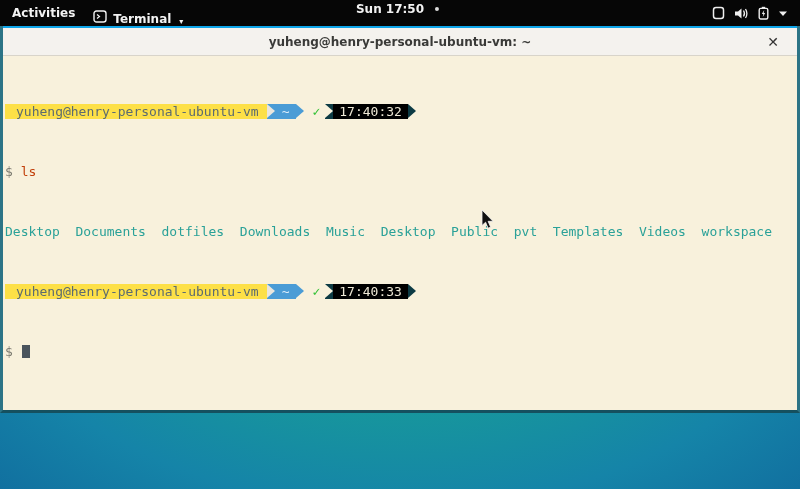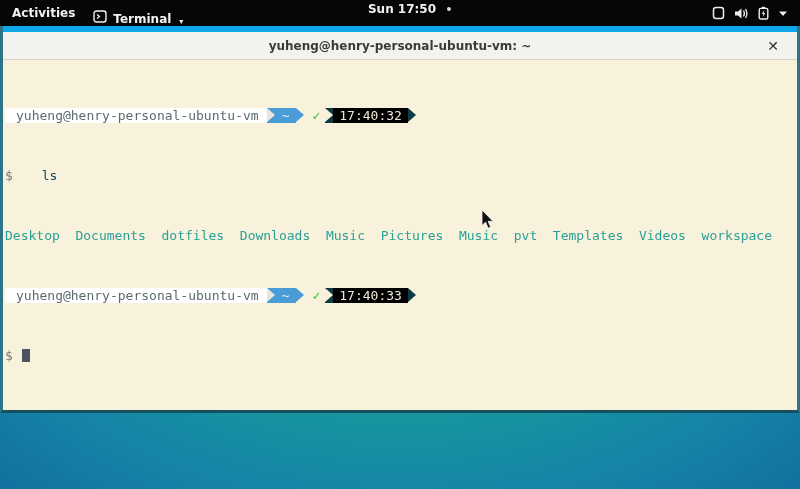--- a/index.html
+++ b/index.html
@@ -13,69 +13,69 @@
   .topbar {
     position:absolute; top:0; left:0; width:800px; height:26px;
     background:#060606; color:#f2f2f2; display:flex; align-items:center;
     font-size:12px; font-weight:bold;
   }
   .activities { padding:0 12px; height:26px; display:flex; align-items:center;justify-content:center; }
   .appmenu { display:flex; align-items:flex-end; gap:6px; padding:0 6px; height:26px; }
   .appmenu .chev { font-size:8px; margin-left:2px; }
   .clock-wrap {
     position:absolute; left:50%; top:0; transform:translateX(-53%);
-    height:18px; display:flex; align-items:center; gap:11px;margin-left:12px;
+    height:18px; display:flex; align-items:center; gap:11px;
   }
   .notif-dot { width:4px; height:4px; border-radius:50%; background:#dcdcdc; display:inline-block; }
   .tray { position:absolute; right:8px; top:0; height:26px; display:flex; align-items:center; gap:9px; padding:0 4px; }
   .tray svg { display:block; }
 
   
   .window {
     position:absolute; top:26px; left:0; width:800px; height:387px;
     box-sizing:border-box;
     border-left:3px solid #2c7486; border-right:3px solid #2c7486; border-bottom:3px solid #15505f;
     background:#f8f1dc;
   }
   .titlebar {
-    height:27px; background:#f4f2ee; border-top:6px solid #0ea5e9; border-bottom:1px solid #d8d4ca;
+    height:27px; background:#f4f2ee; border-top:2px solid #0ea5e9; border-bottom:1px solid #d8d4ca;
     display:flex; align-items:center; justify-content:center; position:relative;
     font-size:12px; font-weight:bold; color:#3a3a38;
   }
   .close-btn {
     position:absolute; right:14px; top:0; height:27px; display:flex; align-items:center;
     font-size:14px; font-weight:normal; color:#333; cursor:default; padding:0 4px;
   }
   .term {
     font-family:"DejaVu Sans Mono","Liberation Mono",monospace;
     font-size:13px; line-height:15px; color:#58564e;
     padding:3px 0 0 2px; white-space:pre;
   }
   .term-line { height:15px; }
 
   
   .pline { display:flex; align-items:center; height:15px; }
   .seg { display:flex; align-items:center; height:15px; }
-  .seg-user { background:#ffffff; color:#5c6b70; padding:0 8px 0 11px;text-align:center; }
+  .seg-user { background:#fde047; color:#5c6b70; padding:0 8px 0 11px;text-align:center; }
   .seg-dir  { background:#4a9cd6; color:#d9edfc; padding:0 7px; }
   .seg-time { background:#000000; color:#eee8d5; padding:0 6px; }
   .j { width:8px; height:15px; position:relative; flex:0 0 8px; }
   .j::before {
     content:""; position:absolute; left:0; top:0; width:0; height:0;
     border-top:7.5px solid transparent; border-bottom:7.5px solid transparent;
     border-left:8px solid var(--from);
   }
   .j-user-blue { --from:#e9e6dd; background:#4a9cd6; }
   .j-blue-bg   { --from:#4a9cd6; background:transparent; }
   .j-bg-dark   { --from:#f8f1dc; background:#0d3b44; }
   .j-dark-bg   { --from:#0d3b44; background:transparent; }
   .check { color:#33c136; font-weight:bold; margin:0 5px 0 8px; }
 
   .dollar { color:#7b7a70; }
-  .cmd { color:#0c4a6e;margin-left:21px; }
+  .cmd { color:#c2410c; }
   .dirs { color:#2aa198; }
   .cursor-block {
     display:inline-block; width:8px; height:13px; background:#4a545c;
     vertical-align:-2px; margin-left:1px;
   }
 
   
   .pointer { position:absolute; left:481px; top:210px; }
 </style>
 </head>
@@ -141,21 +141,21 @@
       <span class="seg seg-dir">~</span>
       <span class="j j-blue-bg"></span>
       <span class="check">✓</span>
       <span class="j j-bg-dark"></span>
       <span class="seg seg-time">17:40:32</span>
       <span class="j j-dark-bg"></span>
     </div>
 
     <div class="term-line"><span class="dollar">$</span><span> </span><span class="cmd">ls</span></div>
 
-    <div class="term-line dirs">Desktop  Documents  dotfiles  Downloads  Music  Pictures  Music  pvt  Templates  Videos  workspace</div>
+    <div class="term-line dirs">Desktop  Documents  dotfiles  Downloads  Music  Desktop  Public  pvt  Templates  Videos  workspace</div>
 
     <div class="term-line pline">
       <span class="seg seg-user">yuheng@henry-personal-ubuntu-vm</span>
       <span class="j j-user-blue"></span>
       <span class="seg seg-dir">~</span>
       <span class="j j-blue-bg"></span>
       <span class="check">✓</span>
       <span class="j j-bg-dark"></span>
       <span class="seg seg-time">17:40:33</span>
       <span class="j j-dark-bg"></span>

